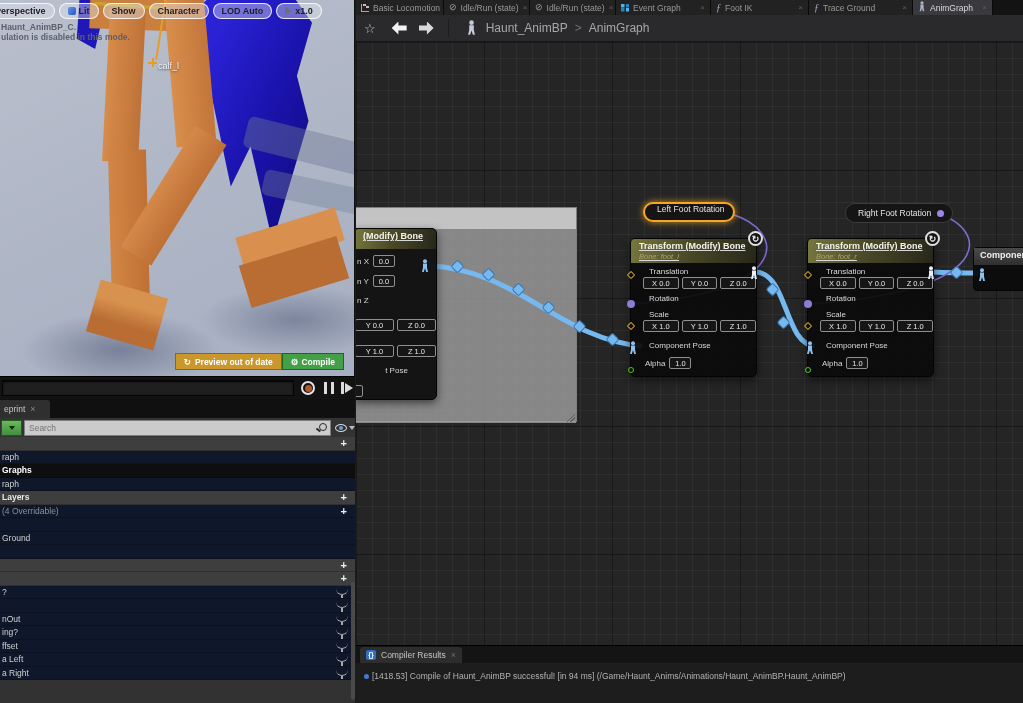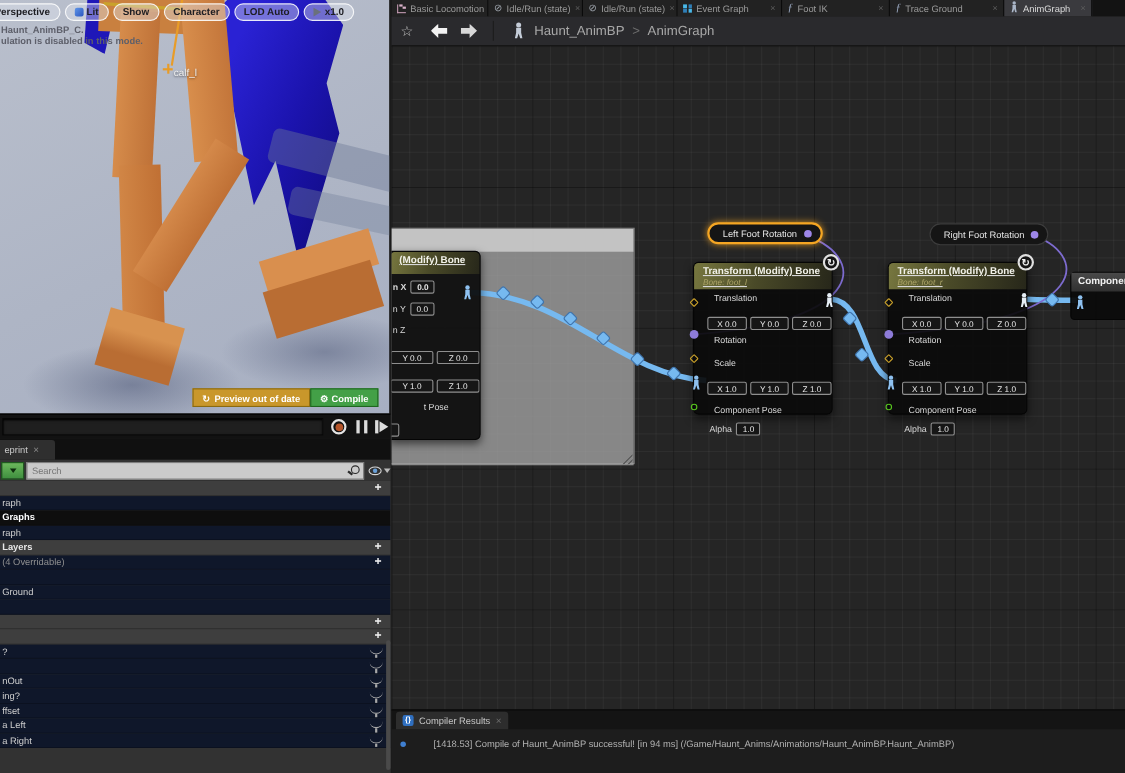--- a/index.html
+++ b/index.html
@@ -110,48 +110,48 @@
     background:linear-gradient(135deg,transparent 50%,#5f5f5f 50%,#5f5f5f 60%,transparent 60%,transparent 72%,#5f5f5f 72%,#5f5f5f 82%,transparent 82%);}
 
   .wires{position:absolute;left:0;top:0;width:667px;height:603px;z-index:2;}
 
   .unode{position:absolute;background:rgba(11,11,11,.93);border:1px solid #050505;border-radius:5px;
     box-shadow:0 3px 8px rgba(0,0,0,.55);z-index:3;color:#d8d8d8;}
   .unode .hd{height:24px;border-radius:4px 4px 0 0;padding:2px 6px 0 8px;
     background:linear-gradient(100deg,#77773f 0%,#4a4a28 45%,#27271a 100%);text-decoration:underline;}
   .unode .hd .t{font-size:9px;font-weight:bold;color:#f2f2ea;line-height:11px;white-space:nowrap;}
   .unode .hd .s{font-size:7.5px;font-style:italic;color:#aca468;line-height:9px;white-space:nowrap;}
-  .rowlab{font-size:8px;color:#dadada;margin:0 0 12px 18px;white-space:nowrap;}
+  .rowlab{font-size:8px;color:#dadada;margin:0 0 1px 18px;white-space:nowrap;}
   .vals{display:flex;gap:3px;margin:0 0 3px 12px;}
   .vbox{width:56px;height:12px;background:#161616;border:1px solid #8f8f8f;border-radius:2px;
     color:#e8e8e8;font-size:7.5px;display:flex;align-items:center;justify-content:center;white-space:nowrap;}
   .vbox.sm{width:22px;}
   .pin{position:absolute;}
   .pin-vec{width:6px;height:6px;border:1.6px solid #c9a02a;transform:rotate(45deg);border-radius:1px;}
   .pin-rot{width:8px;height:8px;border-radius:50%;background:#8d7bd8;}
   .pin-alpha{width:6px;height:6px;border:1.6px solid #57c41f;border-radius:50%;}
   .alpharow{display:flex;align-items:center;gap:4px;margin:7px 0 0 14px;font-size:8px;}
   .poselab{font-size:8px;margin:9px 0 0 18px;}
   .badge{position:absolute;width:15px;height:15px;border:2px solid #e0e0e0;border-radius:50%;background:#141414;
     color:#f0f0f0;font-size:9px;line-height:13px;text-align:center;z-index:5;font-weight:bold;}
   .pill{position:absolute;height:20px;border-radius:10px;background:#151515;border:1px solid #3c3c3c;
     display:flex;align-items:center;gap:6px;padding:0 8px 0 12px;color:#e4e4e4;font-size:8.5px;z-index:4;white-space:nowrap;}
-  .pill.selected{border:2px solid #f5a623;box-shadow:0 0 7px rgba(245,166,35,.8);}
+  .pill.selected{border:2px solid #f5a623;box-shadow:0 0 7px rgba(245,166,35,.8);flex-direction:column;}
   .pill .ppin{width:7px;height:7px;border-radius:50%;background:#9d86e8;}
   .cnode{position:absolute;background:rgba(11,11,11,.95);border:1px solid #050505;border-radius:4px 0 0 4px;z-index:3;}
   .cnode .hd{height:17px;background:linear-gradient(#4a4a4a,#303030);padding:2px 6px;color:#f0f0f0;font-size:9px;font-weight:bold;white-space:nowrap;}
 
   
   .compiler{position:absolute;left:0;top:645px;width:667px;height:58px;background:#1d1d1d;border-top:1px solid #000;}
   .comp-tabbar{height:17px;background:#141414;display:flex;align-items:flex-end;}
   .comp-tab{height:16px;margin-left:4px;background:#2d2d2d;border-radius:3px 3px 0 0;display:flex;align-items:center;gap:5px;
     padding:0 6px;color:#c6c6c6;font-size:8.5px;}
   .comp-icon{width:10px;height:10px;background:#2f6fc0;border-radius:2px;color:#fff;font-size:7px;line-height:10px;text-align:center;font-weight:bold;}
   .comp-tab .x{color:#6d6d6d;font-size:9px;}
-  .log-line{display:flex;align-items:center;gap:25px;margin:8px 0 0 8px;
+  .log-line{display:flex;align-items:center;gap:3px;margin:8px 0 0 8px;
     font-family:"DejaVu Sans Mono",monospace;font-size:8.5px;color:#b2b2b2;white-space:nowrap;}
   .log-dot{width:5px;height:5px;border-radius:50%;background:#3f7fd0;flex:none;}
 
   .person{display:inline-block;}
 </style>
 </head>
 <body>
 
 <div class="screen">
 
@@ -397,21 +397,21 @@
           <rect x="412" y="243" width="9" height="9" rx="2" transform="rotate(45 416.5 247.5)"></rect>
           <rect x="423" y="276" width="9" height="9" rx="2" transform="rotate(45 427.5 280.5)"></rect>
           <rect x="596" y="226" width="9" height="9" rx="2" transform="rotate(45 600.5 230.5)"></rect>
         </g>
       </svg>
 
       <div class="unode" style="left:-2px;top:186px;width:83px;height:172px;border-radius:0 5px 5px 0;overflow:hidden;">
         <div class="hd" style="height:20px;">
           <div class="t">(Modify) Bone</div>
         </div>
-        <div style="display:flex;align-items:center;gap:4px;margin:6px 0 0 2px;font-size:8px;font-weight:bold;">
+        <div style="display:flex;align-items:center;gap:4px;margin:6px 0 0 2px;font-size:8px;">
           <span>n X</span>
           <span class="vbox sm">0.0</span>
         </div>
         <div style="display:flex;align-items:center;gap:4px;margin:8px 0 0 2px;font-size:8px;">
           <span>n Y</span>
           <span class="vbox sm">0.0</span>
         </div>
         <div style="margin:9px 0 0 2px;font-size:8px;">n Z</div>
         <div class="vals" style="margin:14px 0 0 0;">
           <span class="vbox">Y 0.0</span>

